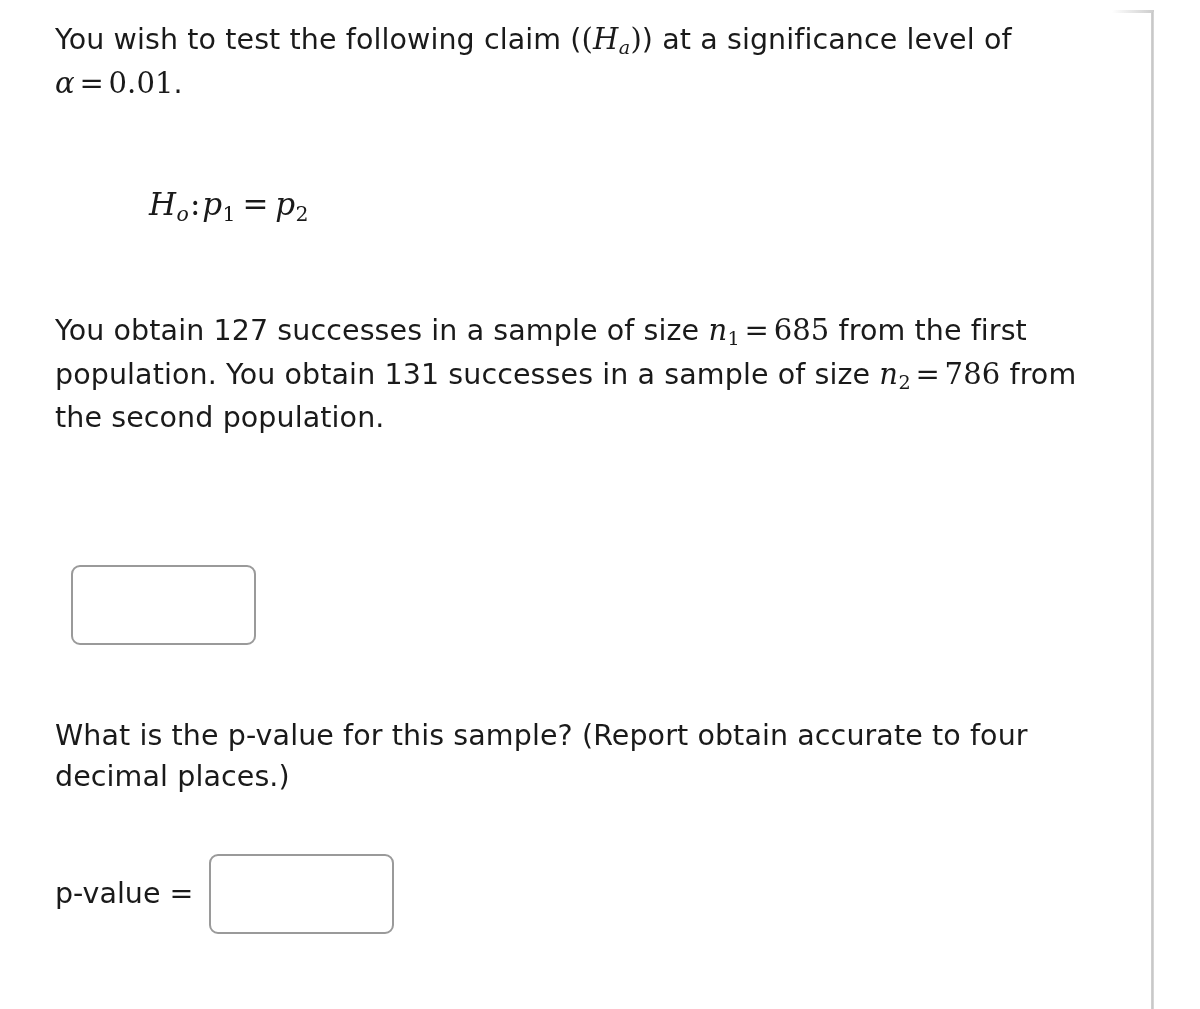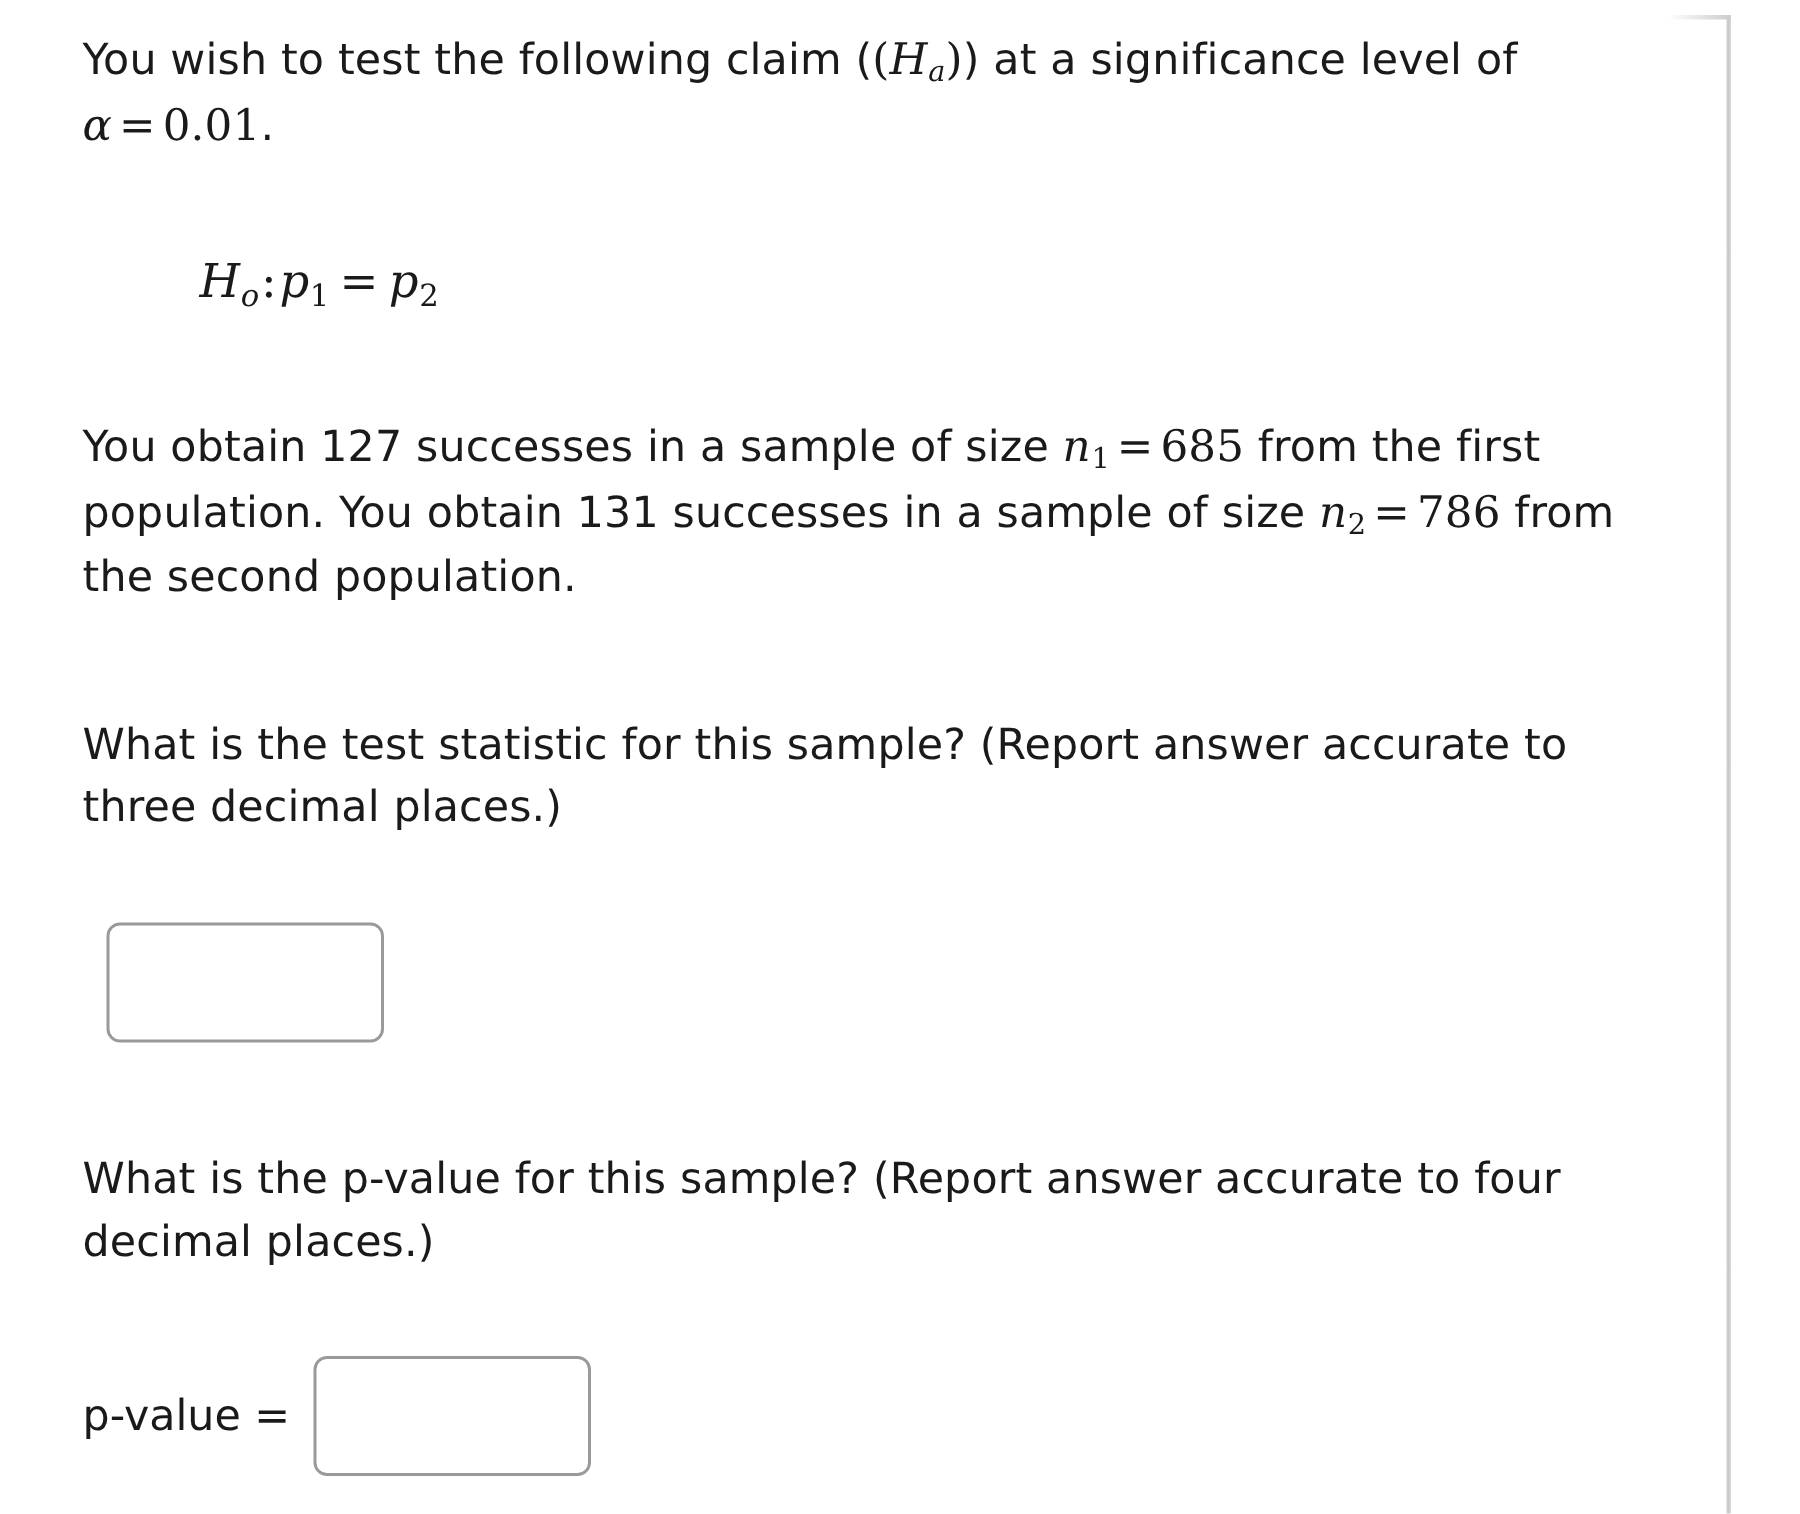--- a/index.html
+++ b/index.html
@@ -84,21 +84,21 @@
   .sub-n {
     font-size: 0.66em;
     vertical-align: -0.28em;
     font-family: "DejaVu Serif", "Liberation Serif", serif;
     font-style: normal;
     padding-left: 0.02em;
   }
 
   
   #hypothesis-block {
-    margin: 0;
+    margin: 16px;
     padding: 0 0 0 133px;
     font-family: "DejaVu Serif", "Liberation Serif", serif;
     font-size: 31px;
     line-height: 1.36;
   }
   .hyp-line { white-space: nowrap; }
   .hyp-line .colon {
     font-style: normal;
     padding: 0 0.06em 0 0.04em;
   }
@@ -152,31 +152,30 @@
   <div id="hypothesis-block">
     <div class="hyp-line"><span class="mi">H</span><span class="sub">o</span><span class="colon">:</span><span class="mi">p</span><span class="sub-n">1</span><span class="rel">=</span><span class="mi">p</span><span class="sub-n">2</span></div>
   </div>
 
   <div class="gap-l"></div>
 
   <p class="para"><span>You obtain </span><span>127</span><span> successes in a sample of size </span><span class="math"><span class="mi">n</span><span class="sub-n">1</span><span class="mo">=</span><span class="mn">685</span></span><span> from the first population. You obtain </span><span>131</span><span> successes in a sample of size </span><span class="math"><span class="mi">n</span><span class="sub-n">2</span><span class="mo">=</span><span class="mn">786</span></span><span> from the second population.</span></p>
 
   <div class="gap-xl"></div>
 
-  <p class="para">What is the test statistic for this sample? (Report answer accurate to three decimal places.)</p>
 
   <div class="gap-s"></div>
 
   <div class="answer-row">
     <input class="answer-input" type="text" value="" style="">
   </div>
 
   <div class="gap-xl"></div>
 
-  <p class="para">What is the p-value for this sample? (Report answer accurate to four decimal places.)</p>
+  <p class="para">What is the p-value for this sample? (Report obtain accurate to four decimal places.)</p>
 
   <div class="gap-s"></div>
 
   <div class="answer-row">
     <span class="answer-label">p-value =</span>
     <input class="answer-input" type="text" value="" style="">
   </div>
 
 </div>
 

